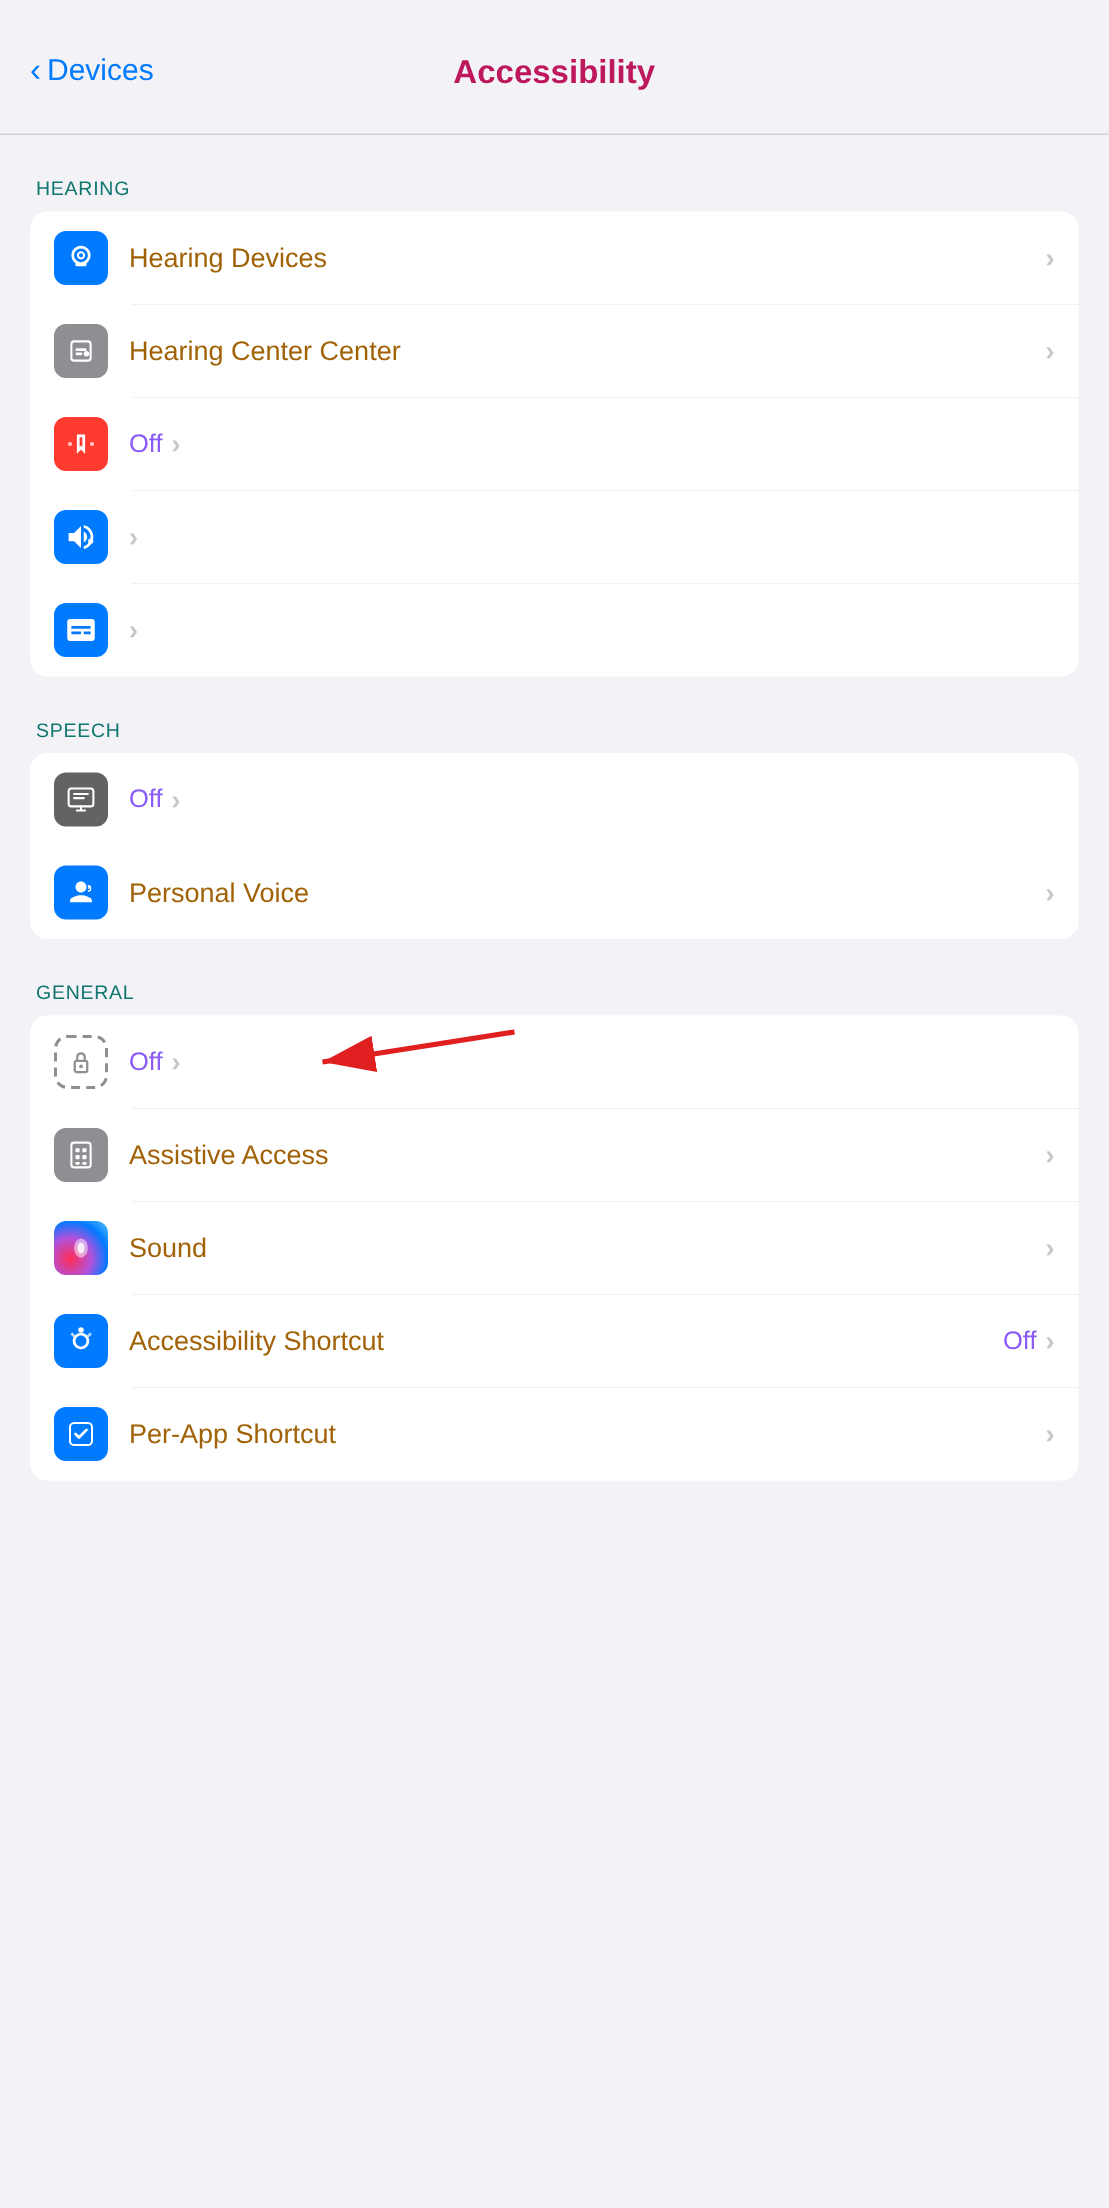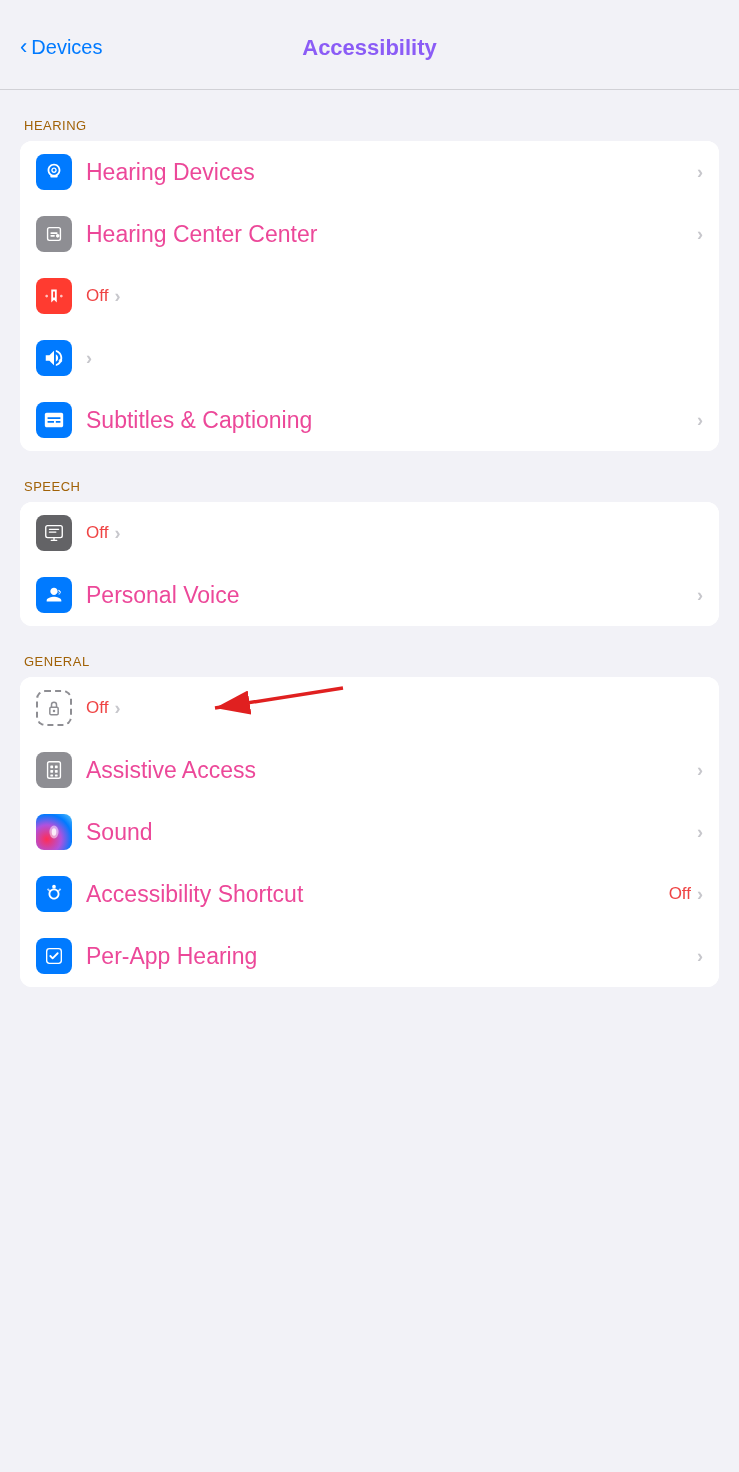--- a/index.html
+++ b/index.html
@@ -33,32 +33,32 @@
     .back-chevron {
       font-size: 22px;
       margin-top: -2px;
     }
     .header-title {
       position: absolute;
       left: 50%;
       transform: translateX(-50%);
       font-size: 22px;
       font-weight: 700;
-      color: #8b5cf6;
+      color: #be185d;
     }
 
     
     .section {
       margin-top: 28px;
       padding: 0 20px;
     }
     .section-label {
       font-size: 13px;
       font-weight: 400;
-      color: #a16207;
+      color: #0f766e;
       text-transform: uppercase;
       letter-spacing: 0.5px;
       margin-bottom: 8px;
       padding-left: 4px;
     }
     .section-group {
       background: #fff;
       border-radius: 12px;
       overflow: hidden;
     }
@@ -85,27 +85,27 @@
       height: 36px;
       border-radius: 8px;
       display: flex;
       align-items: center;
       justify-content: center;
       margin-right: 14px;
       flex-shrink: 0;
       font-size: 18px;
     }
     .row-label {
-      font-size: 23px;
-      color: #ec4899;
+      font-size: 18px;
+      color: #a16207;
       flex: 1;
     }
     .row-value {
       font-size: 17px;
-      color: #ef4444;
+      color: #8b5cf6;
       margin-right: 6px;
     }
     .row-chevron {
       color: #c7c7cc;
       font-size: 18px;
       font-weight: 600;
     }
 
     
     .icon-blue { background: #007aff; }
@@ -190,21 +190,20 @@
       </div>
       <span class="row-chevron">›</span>
     </div>
 
     <div class="row">
       <div class="row-icon icon-blue">
         <svg class="icon-svg" viewBox="0 0 24 24">
             <path d="M20 4H4c-1.1 0-2 .9-2 2v12c0 1.1.9 2 2 2h16c1.1 0 2-.9 2-2V6c0-1.1-.9-2-2-2zm-8 11H5v-2h7v2zm7 0h-5v-2h5v2zm0-4H5V9h14v2z"></path>
           </svg>
       </div>
-      <span class="row-label">Subtitles &amp; Captioning</span>
       <span class="row-chevron">›</span>
     </div>
 
   </div>
 </div>
 
 <div class="section">
   <div class="section-label">SPEECH</div>
   <div class="section-group">
 
@@ -300,18 +299,18 @@
       <span class="row-chevron">›</span>
     </div>
 
     <div class="row">
       <div class="row-icon icon-blue">
         <svg class="icon-svg" viewBox="0 0 24 24">
             <rect x="4" y="4" width="16" height="16" rx="3" fill="none" stroke="white" stroke-width="1.5"></rect>
             <path d="M8 12l2.5 2.5L16 9" stroke="white" stroke-width="2" stroke-linecap="round" stroke-linejoin="round" fill="none"></path>
           </svg>
       </div>
-      <span class="row-label">Per-App Hearing</span>
+      <span class="row-label">Per-App Shortcut</span>
       <span class="row-chevron">›</span>
     </div>
 
   </div>
 </div>
 
 </body></html>

